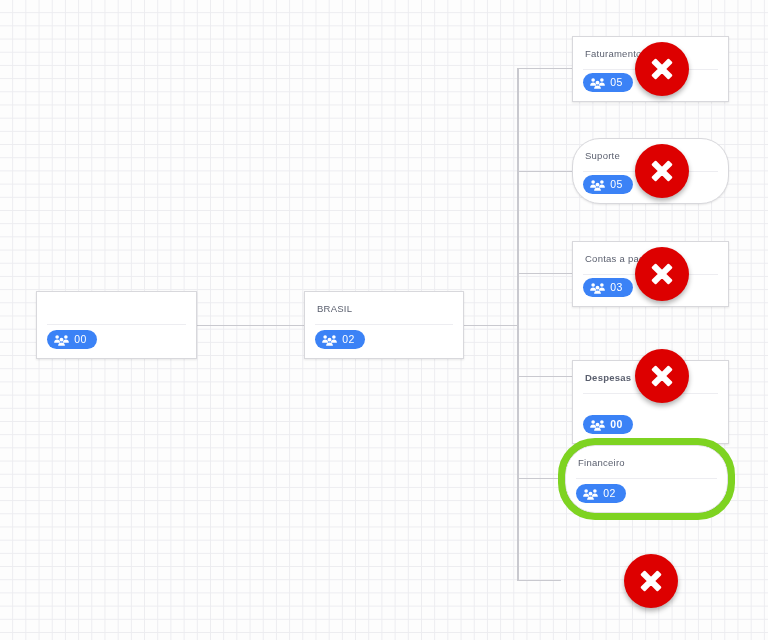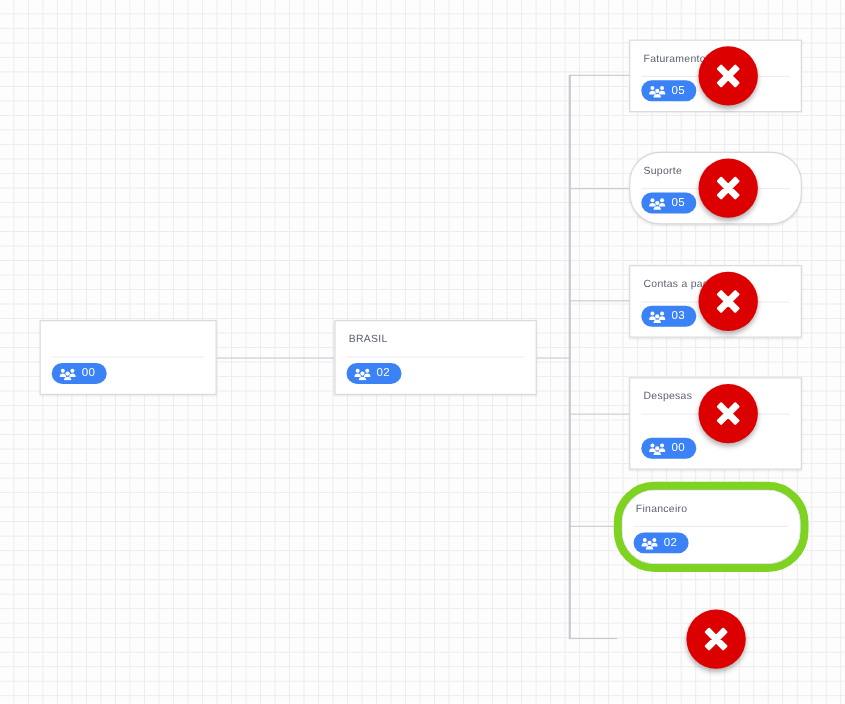--- a/index.html
+++ b/index.html
@@ -143,21 +143,21 @@
             <path d="M0.3 12.4c0-2.6 2.1-4.2 4.7-4.2s4.7 1.6 4.7 4.2v1.1H0.3z" fill="#ffffff"></path>
             <circle cx="19" cy="4.2" r="2.9" fill="#ffffff"></circle>
             <path d="M14.3 12.4c0-2.6 2.1-4.2 4.7-4.2s4.7 1.6 4.7 4.2v1.1h-9.4z" fill="#ffffff"></path>
             <circle cx="12" cy="8.4" r="3.1" fill="#ffffff"></circle>
             <path d="M6.6 17.6c0-2.9 2.4-4.7 5.4-4.7s5.4 1.8 5.4 4.7v0.4H6.6z" fill="#ffffff"></path>
           </svg>
           <span class="badge-count">00</span>
         </div>
       </div>
     </div>
-    <div class="node" style="left: 304px; top: 291px; width: 184px; height: 68px;">
+    <div class="node" style="left: 304px; top: 291px; width: 160px; height: 68px;">
       <div class="node-inner">
         <div class="node-title">BRASIL</div>
         <div class="node-divider"></div>
         <div class="badge">
           <svg class="badge-icon" viewBox="0 0 24 18" xmlns="http://www.w3.org/2000/svg">
             <circle cx="5" cy="4.2" r="2.9" fill="#ffffff"></circle>
             <path d="M0.3 12.4c0-2.6 2.1-4.2 4.7-4.2s4.7 1.6 4.7 4.2v1.1H0.3z" fill="#ffffff"></path>
             <circle cx="19" cy="4.2" r="2.9" fill="#ffffff"></circle>
             <path d="M14.3 12.4c0-2.6 2.1-4.2 4.7-4.2s4.7 1.6 4.7 4.2v1.1h-9.4z" fill="#ffffff"></path>
             <circle cx="12" cy="8.4" r="3.1" fill="#ffffff"></circle>
@@ -226,21 +226,21 @@
           </svg>
           <span class="badge-count">03</span>
         </div>
       </div>
     </div>
     <div class="delete-badge" style="left: 635px; top: 247px;">
       <svg width="28" height="28" viewBox="0 0 28 28" xmlns="http://www.w3.org/2000/svg">
         <path d="M7.6 4.8 L14 11.2 L20.4 4.8 L23.2 7.6 L16.8 14 L23.2 20.4 L20.4 23.2 L14 16.8 L7.6 23.2 L4.8 20.4 L11.2 14 L4.8 7.6 Z" fill="#ffffff" stroke="#ffffff" stroke-width="2.2" stroke-linejoin="round"></path>
       </svg>
     </div>
-    <div class="node" style="left: 572px; top: 343px; width: 157px; height: 84px;">
+    <div class="node" style="left: 572px; top: 360px; width: 157px; height: 84px; font-weight: bold;">
       <div class="node-inner">
         <div class="node-title">Despesas</div>
         <div class="node-divider"></div>
         <div class="badge">
           <svg class="badge-icon" viewBox="0 0 24 18" xmlns="http://www.w3.org/2000/svg">
             <circle cx="5" cy="4.2" r="2.9" fill="#ffffff"></circle>
             <path d="M0.3 12.4c0-2.6 2.1-4.2 4.7-4.2s4.7 1.6 4.7 4.2v1.1H0.3z" fill="#ffffff"></path>
             <circle cx="19" cy="4.2" r="2.9" fill="#ffffff"></circle>
             <path d="M14.3 12.4c0-2.6 2.1-4.2 4.7-4.2s4.7 1.6 4.7 4.2v1.1h-9.4z" fill="#ffffff"></path>
             <circle cx="12" cy="8.4" r="3.1" fill="#ffffff"></circle>

